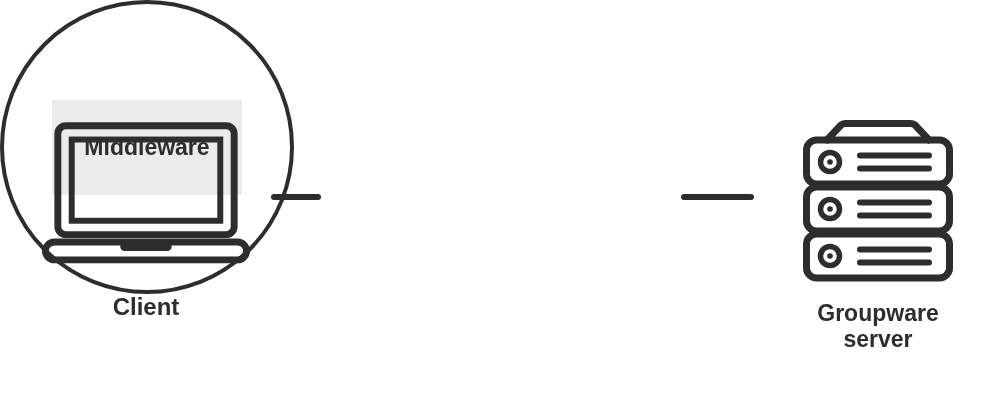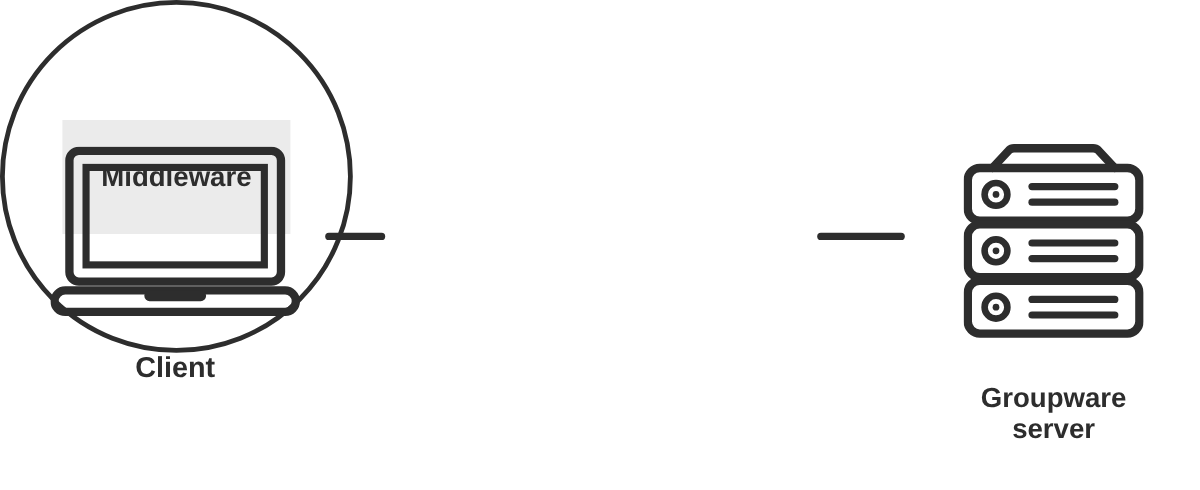--- a/index.html
+++ b/index.html
@@ -39,21 +39,21 @@
     background: var(--background, #ffffff);
   }
   .middleware-box {
     width: 190px; height: 95px;
     background: var(--middleware_box_bg, #ebebeb);
     display: flex; align-items: center; justify-content: center;
   }
   .middleware-box .node-label { font-size: 23px; }
 
   #server-node { left: 803px; top: 118px; width: 150px; }
-  #server-node .node-label { margin-top: 32px; font-size: 23px; width: 150px; }
+  #server-node .node-label { margin-top: 14px; font-size: 23px; width: 150px; }
 
   .connector {
     position: absolute;
     height: 6px;
     background: var(--stroke, #2d2d2d);
     border-radius: 3px;
   }
   #connector-left  { left: 271px; top: 194px; width: 50px; }
   #connector-right { left: 681px; top: 194px; width: 73px; }
 </style>

